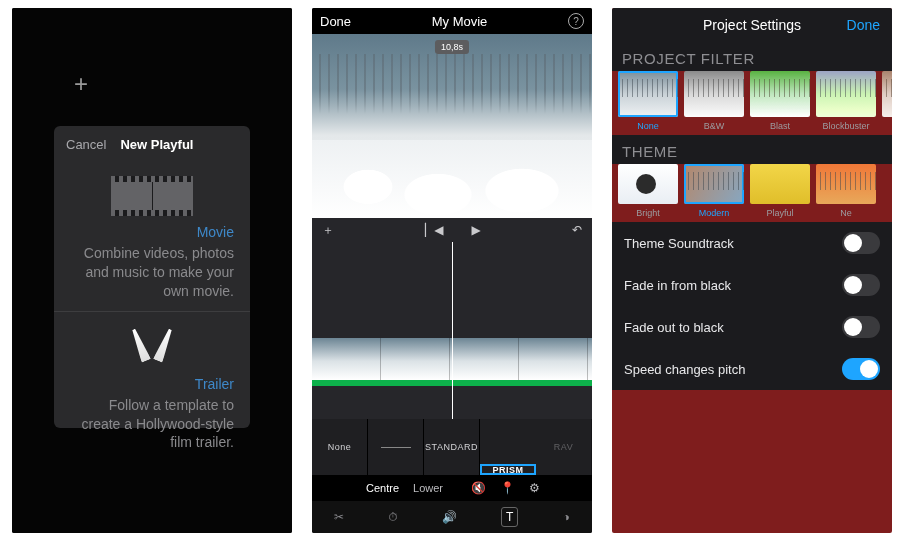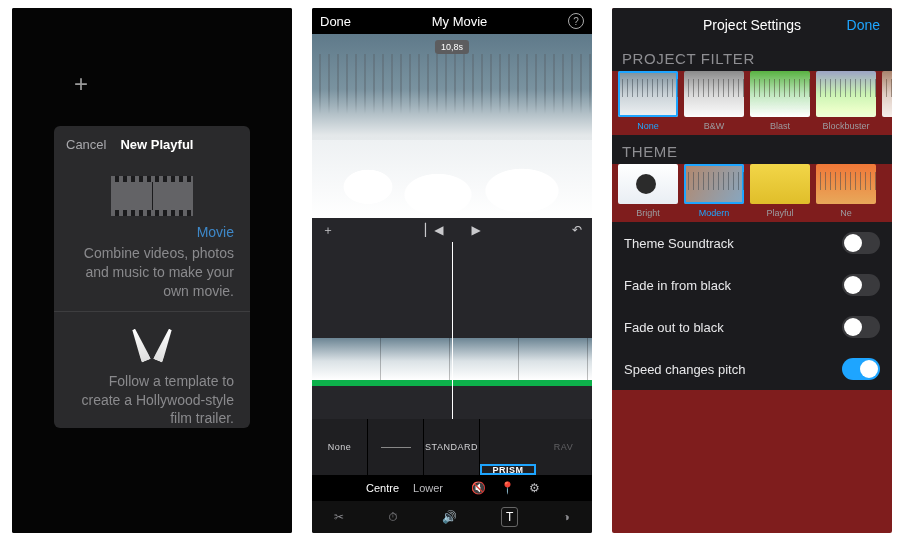--- a/index.html
+++ b/index.html
@@ -181,20 +181,21 @@
       <div class="p1-item-desc">Combine videos, photos and music to make your own movie.</div>
     </div>
 
     <div class="p1-sep"></div>
 
     <div class="p1-item">
       <div class="spotlights">
         <div class="beam l"></div>
           <div class="beam r"></div>
       </div>
+      <div class="p1-item-title">Trailer</div>
       <div class="p1-item-desc">Follow a template to create a Hollywood-style film trailer.</div>
     </div>
   </div>
 </div>
 
 <div class="phone">
   <div class="p2-hdr">
     <span class="p2-done">Done</span>
     <span class="p2-title">My Movie</span>
     <span class="p2-help">?</span>

